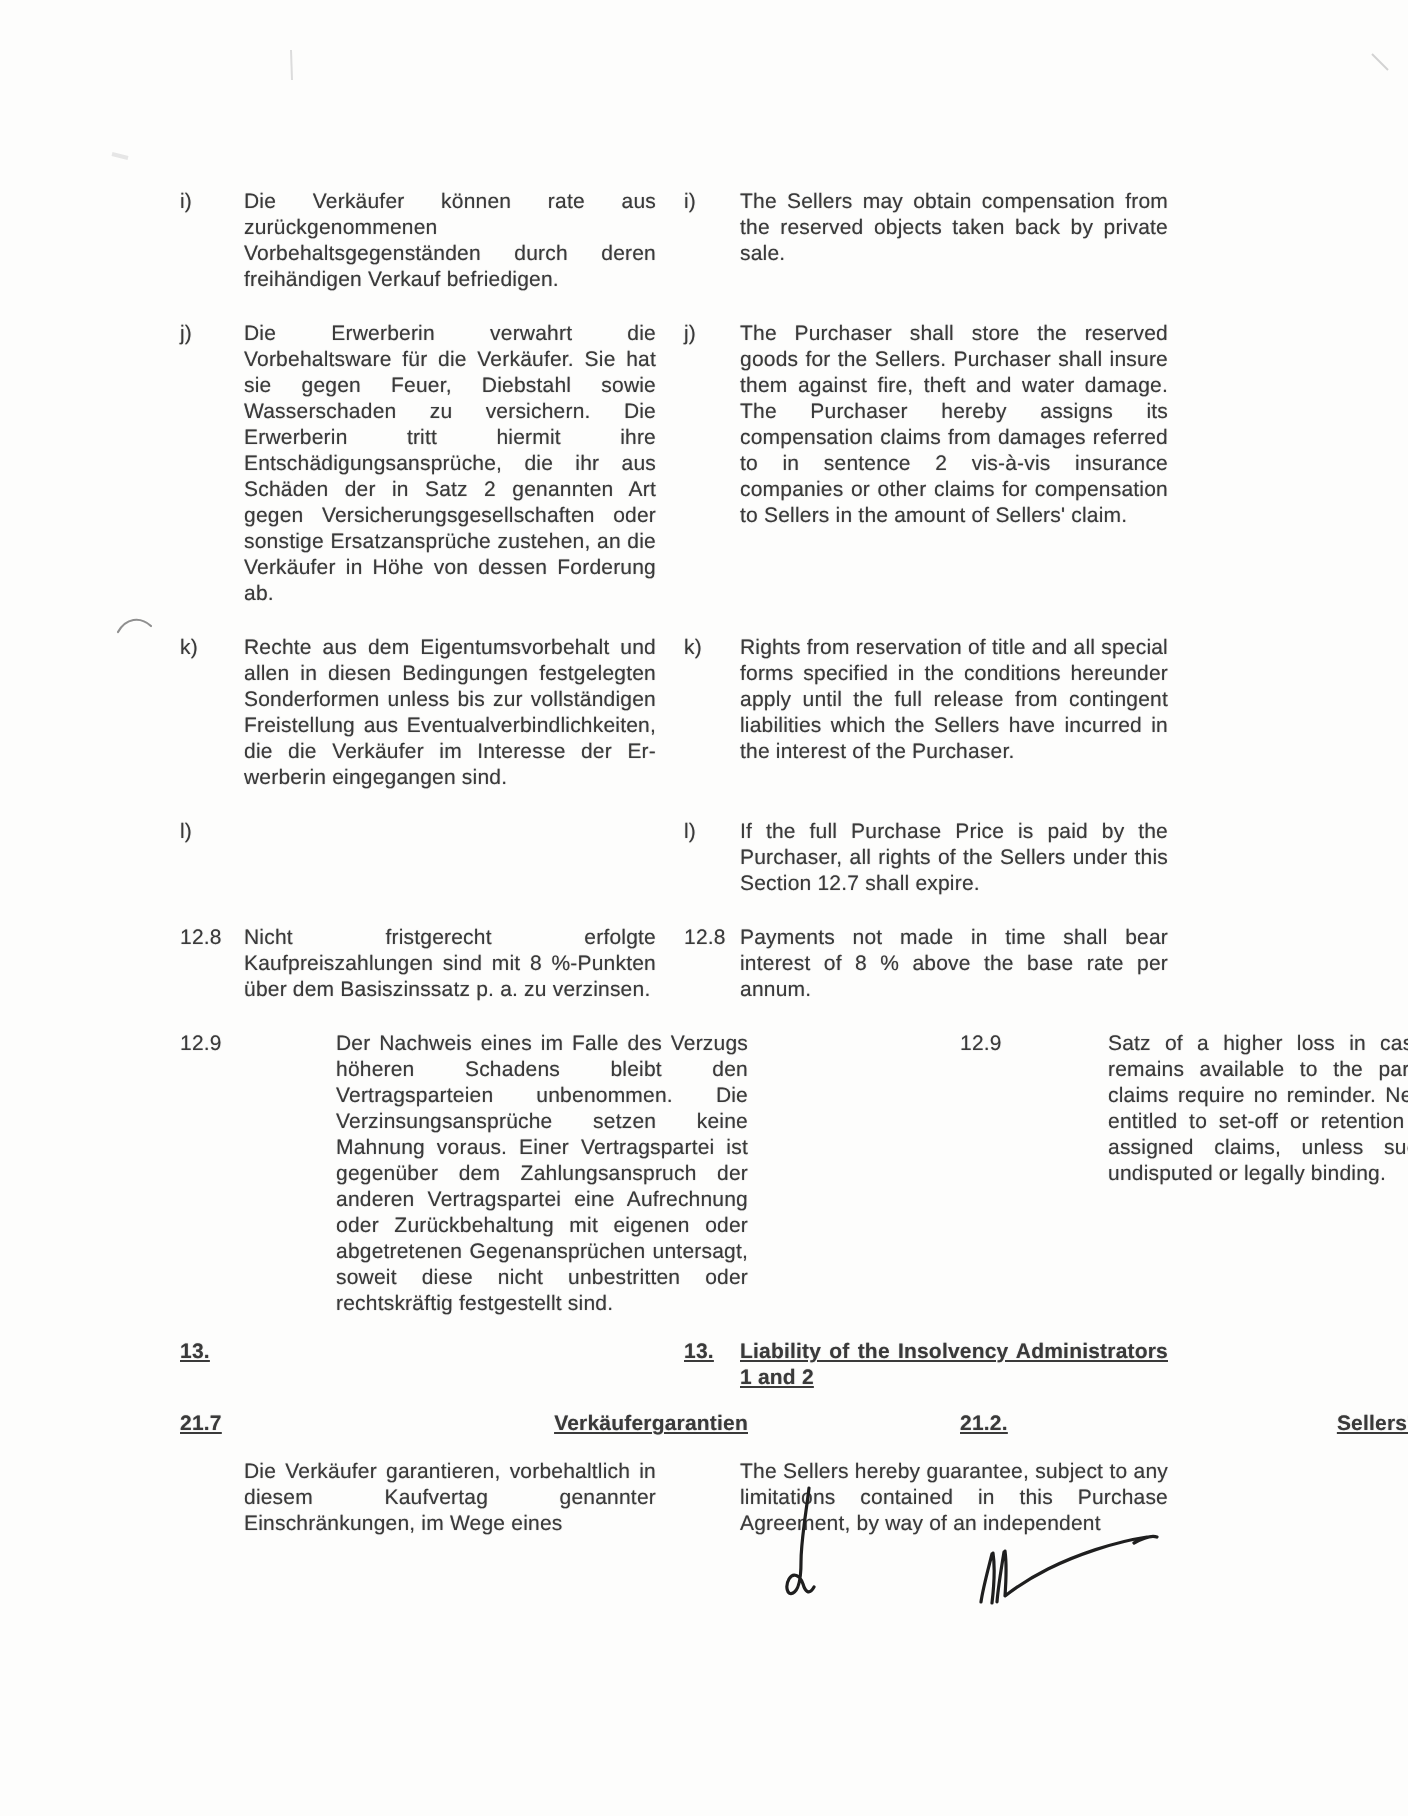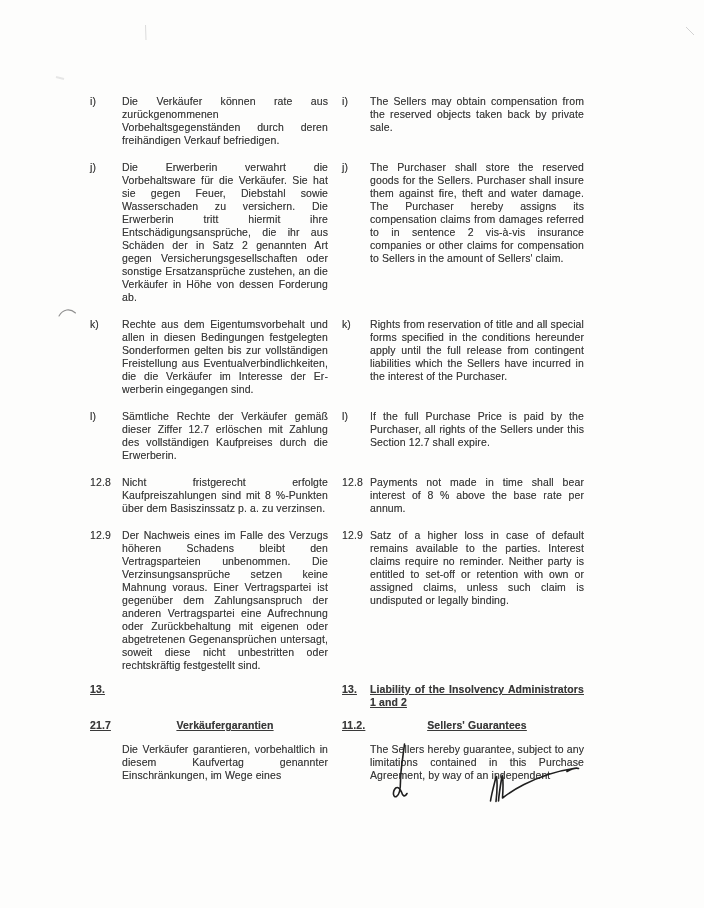--- a/index.html
+++ b/index.html
@@ -16,28 +16,28 @@
     color:#3a3a3a;font-size:10.5px;line-height:13px;
     letter-spacing:0.1px;
     text-shadow:0 0 0.5px rgba(60,60,60,0.55);
   }
   .row{
     display:grid;
     grid-template-columns:32px 206px 14px 28px 214px;
     margin-bottom:14px;
   }
   .row.gap-sm{margin-bottom:10px;}
-  .row.gap-md{margin-bottom:11px;}
+  .row.gap-md{margin-bottom:11px;gap:46px;}
   .row.last{margin-bottom:0;}
   .lm{grid-column:1;}
   .lt{grid-column:2;text-align:justify;text-justify:inter-word;hyphens:none;}
   .rm{grid-column:4;}
   .rt{grid-column:5;text-align:justify;text-justify:inter-word;hyphens:none;}
   .bold{font-weight:bold;text-decoration:underline;}
-  .bold .lt,.bold .rt{text-align:center;}
+  .bold .lt,.bold .rt{text-align:right;}
   .row.heading13 .lt,.row.heading13 .rt{text-align:justify;}
   svg.overlay{position:absolute;inset:0;width:704px;height:908px;pointer-events:none;}
 </style>
 </head>
 <body>
 
 <div class="sheet"></div>
 
 <div class="content">
 
@@ -50,28 +50,27 @@
 
   <div class="row">
     <div class="lm">j)</div>
     <div class="lt">Die Erwerberin verwahrt die Vorbehaltsware für die Verkäufer. Sie hat sie gegen Feuer, Diebstahl sowie Wasserschaden zu versichern. Die Erwerberin tritt hiermit ihre Entschädigungsansprüche, die ihr aus Schäden der in Satz 2 genannten Art gegen Versicherungsgesellschaften oder sonstige Ersatzansprüche zustehen, an die Verkäufer in Höhe von dessen Forderung ab.</div>
     <div class="rm">j)</div>
     <div class="rt">The Purchaser shall store the reserved goods for the Sellers. Purchaser shall insure them against fire, theft and water damage. The Purchaser hereby assigns its compensation claims from damages referred to in sentence 2 vis-à-vis insurance companies or other claims for compensation to Sellers in the amount of Sellers' claim.</div>
   </div>
 
   <div class="row">
     <div class="lm">k)</div>
-    <div class="lt">Rechte aus dem Eigentumsvorbehalt und allen in diesen Bedingungen festgelegten Sonderformen gelten bis zur vollständigen Freistellung aus Eventualverbindlichkeiten, die die Verkäufer im Interesse der Er-werberin eingegangen sind.</div>
+    <div class="lt">Rechte aus dem Eigentumsvorbehalt und allen in diesen Bedingungen festgelegten Sonderformen unless bis zur vollständigen Freistellung aus Eventualverbindlichkeiten, die die Verkäufer im Interesse der Er-werberin eingegangen sind.</div>
     <div class="rm">k)</div>
     <div class="rt">Rights from reservation of title and all special forms specified in the conditions hereunder apply until the full release from contingent liabilities which the Sellers have incurred in the interest of the Purchaser.</div>
   </div>
 
   <div class="row">
     <div class="lm">l)</div>
-    <div class="lt">Sämtliche Rechte der Verkäufer gemäß dieser Ziffer 12.7 erlöschen mit Zahlung des vollständigen Kaufpreises durch die Erwerberin.</div>
     <div class="rm">l)</div>
     <div class="rt">If the full Purchase Price is paid by the Purchaser, all rights of the Sellers under this Section 12.7 shall expire.</div>
   </div>
 
   <div class="row">
     <div class="lm">12.8</div>
     <div class="lt">Nicht fristgerecht erfolgte Kaufpreiszahlungen sind mit 8 %-Punkten über dem Basiszinssatz p. a. zu verzinsen.</div>
     <div class="rm">12.8</div>
     <div class="rt">Payments not made in time shall bear interest of 8 % above the base rate per annum.</div>
   </div>
@@ -85,21 +84,21 @@
 
   <div class="row bold heading13 gap-sm">
     <div class="lm">13.</div>
     <div class="rm">13.</div>
     <div class="rt">Liability of the Insolvency Administrators 1 and 2</div>
   </div>
 
   <div class="row bold gap-md">
     <div class="lm">21.7</div>
     <div class="lt">Verkäufergarantien</div>
-    <div class="rm">11.2.</div>
+    <div class="rm">21.2.</div>
     <div class="rt">Sellers' Guarantees</div>
   </div>
 
   <div class="row last">
     <div class="lm"></div>
     <div class="lt">Die Verkäufer garantieren, vorbehaltlich in diesem Kaufvertag genannter Einschränkungen, im Wege eines</div>
     <div class="rm"></div>
     <div class="rt">The Sellers hereby guarantee, subject to any limitations contained in this Purchase Agreement, by way of an independent</div>
   </div>
 

